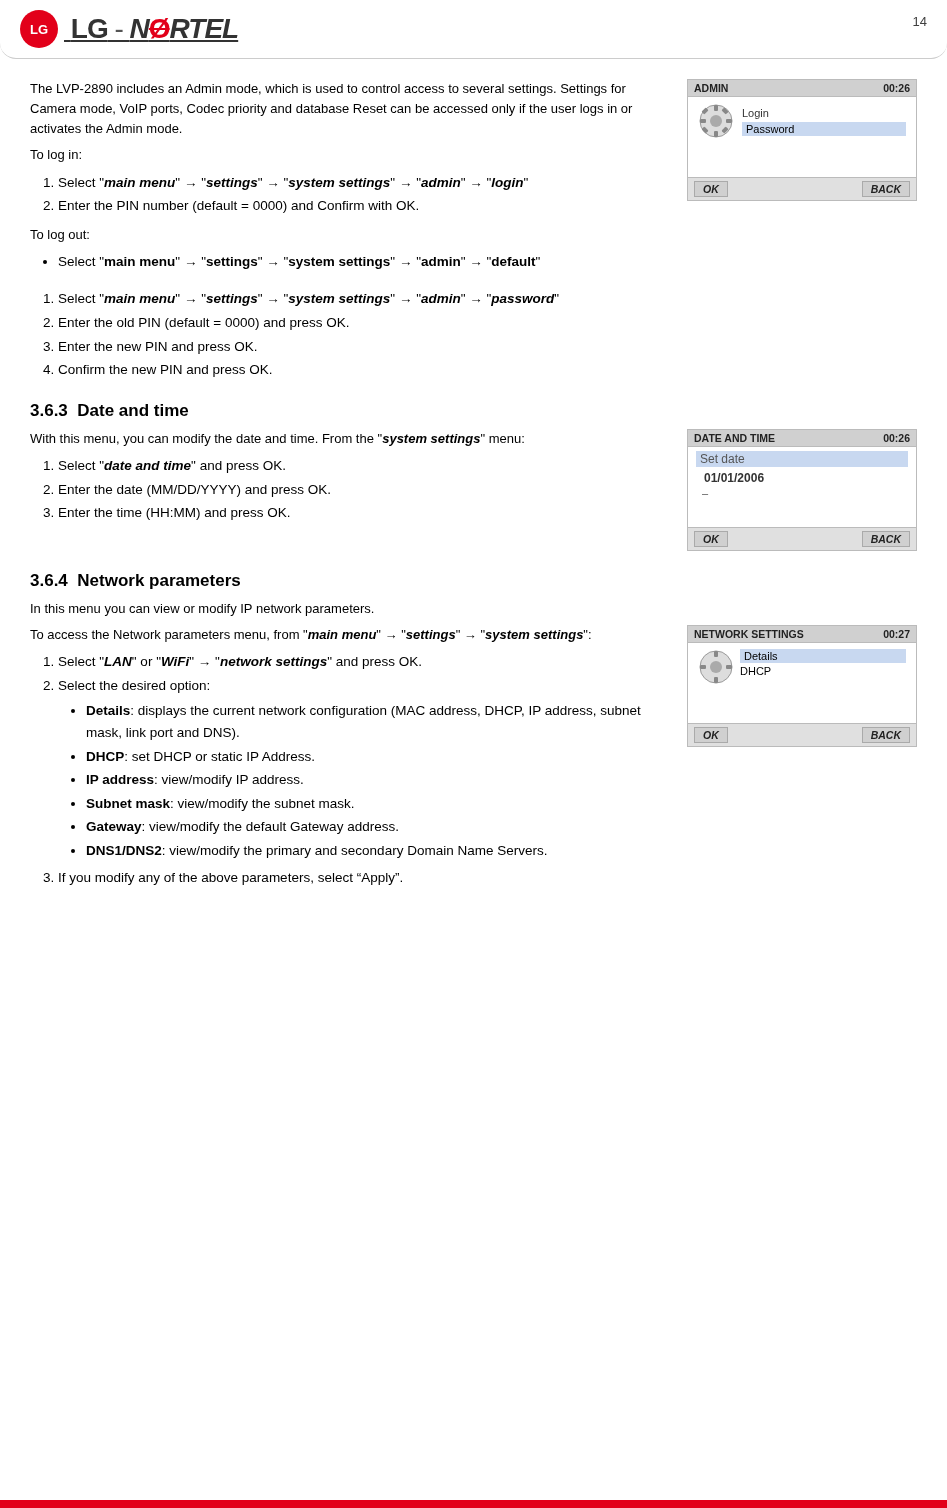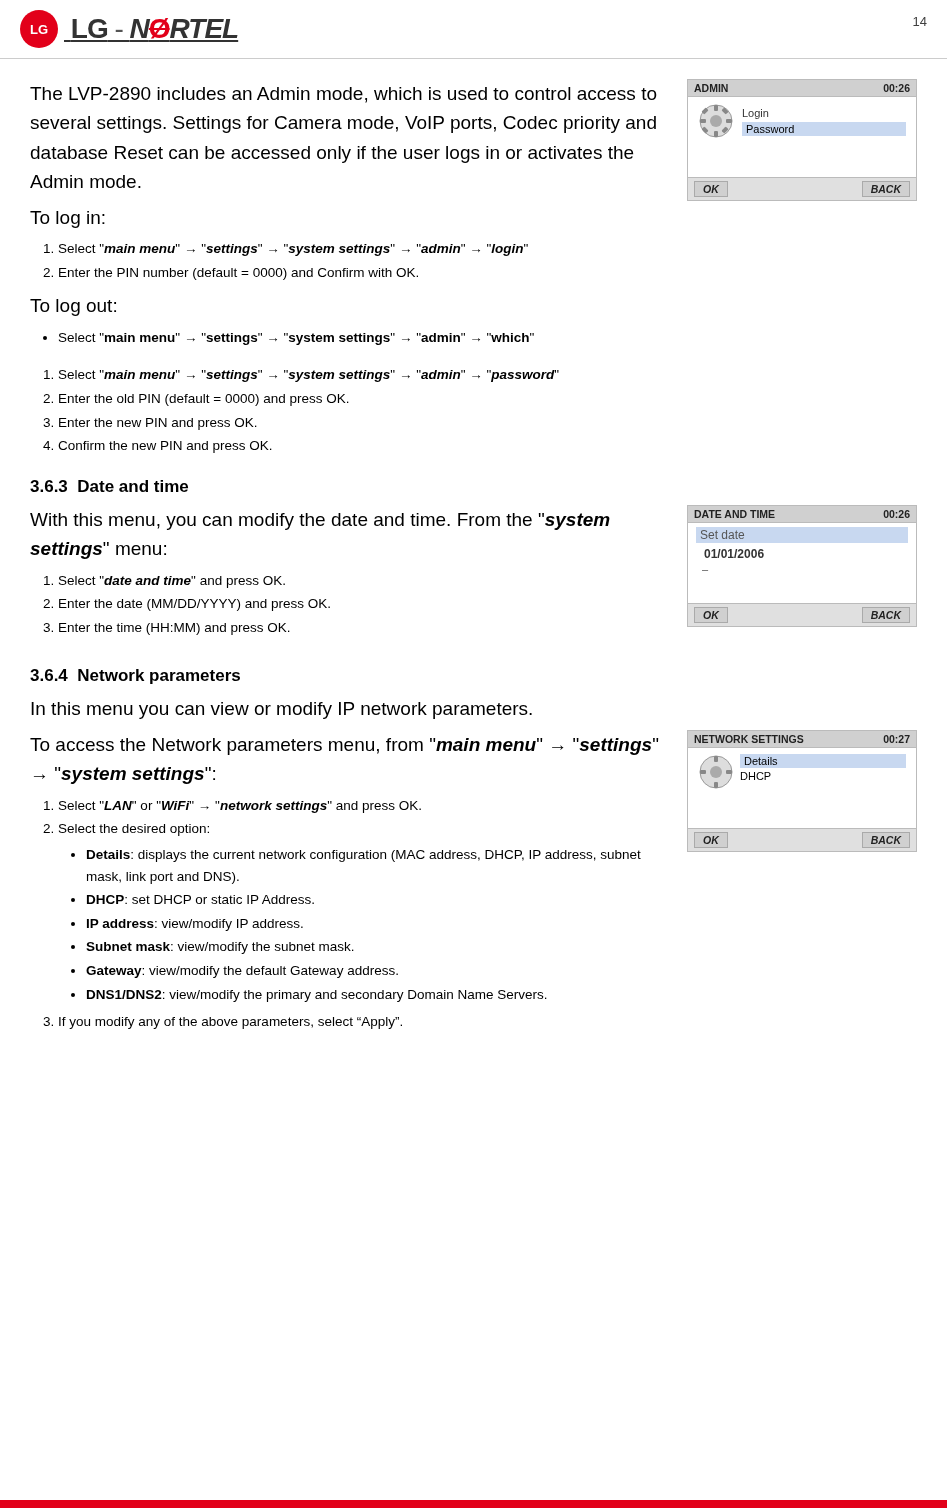--- a/index.html
+++ b/index.html
@@ -13,20 +13,21 @@
       position: relative;
     }
 
     
     .header {
       display: flex;
       align-items: center;
       padding: 10px 20px 10px 20px;
       border-bottom: 1px solid #ccc;
       position: relative;
+      border-radius: 16px;
     }
     .logo-container {
       display: flex;
       align-items: center;
       gap: 6px;
     }
     .logo-circle {
       width: 38px;
       height: 38px;
       border-radius: 50%;
@@ -60,21 +61,21 @@
 
     
     .section-title {
       font-size: 17px;
       font-weight: bold;
       margin-bottom: 8px;
       margin-top: 20px;
     }
 
     .section-body {
-      font-size: 19px;
+      font-size: 13px;
       line-height: 1.55;
       margin-bottom: 6px;
     }
 
     .two-col {
       display: flex;
       gap: 16px;
       align-items: flex-start;
       margin-bottom: 10px;
     }
@@ -269,21 +270,21 @@
         <p class="section-body">The LVP-2890 includes an Admin mode, which is used to control access to several settings.  Settings for Camera mode, VoIP ports, Codec priority and database Reset can be accessed only if the user logs in or activates the Admin mode.</p>
 
         <p class="section-body">To log in:</p>
         <ol>
           <li>Select "<strong><em>main menu</em></strong>" → "<strong><em>settings</em></strong>" → "<strong><em>system settings</em></strong>" → "<strong><em>admin</em></strong>" → "<strong><em>login</em></strong>"</li>
           <li>Enter the PIN number (default = 0000) and Confirm with OK.</li>
         </ol>
 
         <p class="section-body" style="">To log out:</p>
         <ul>
-          <li>Select "<strong>main menu</strong>" → "<strong>settings</strong>" → "<strong>system settings</strong>" → "<strong>admin</strong>" → "<strong>which</strong>"</li>
+          <li>Select "<strong>main menu</strong>" → "<strong>settings</strong>" → "<strong>system settings</strong>" → "<strong>admin</strong>" → "<strong>default</strong>"</li>
         </ul>
       </div>
 
       <div class="screenshot-col">
         <div class="device-screen">
           <div class="screen-header">
             <span>ADMIN</span>
             <span>00:26</span>
           </div>
           <div class="screen-body">

